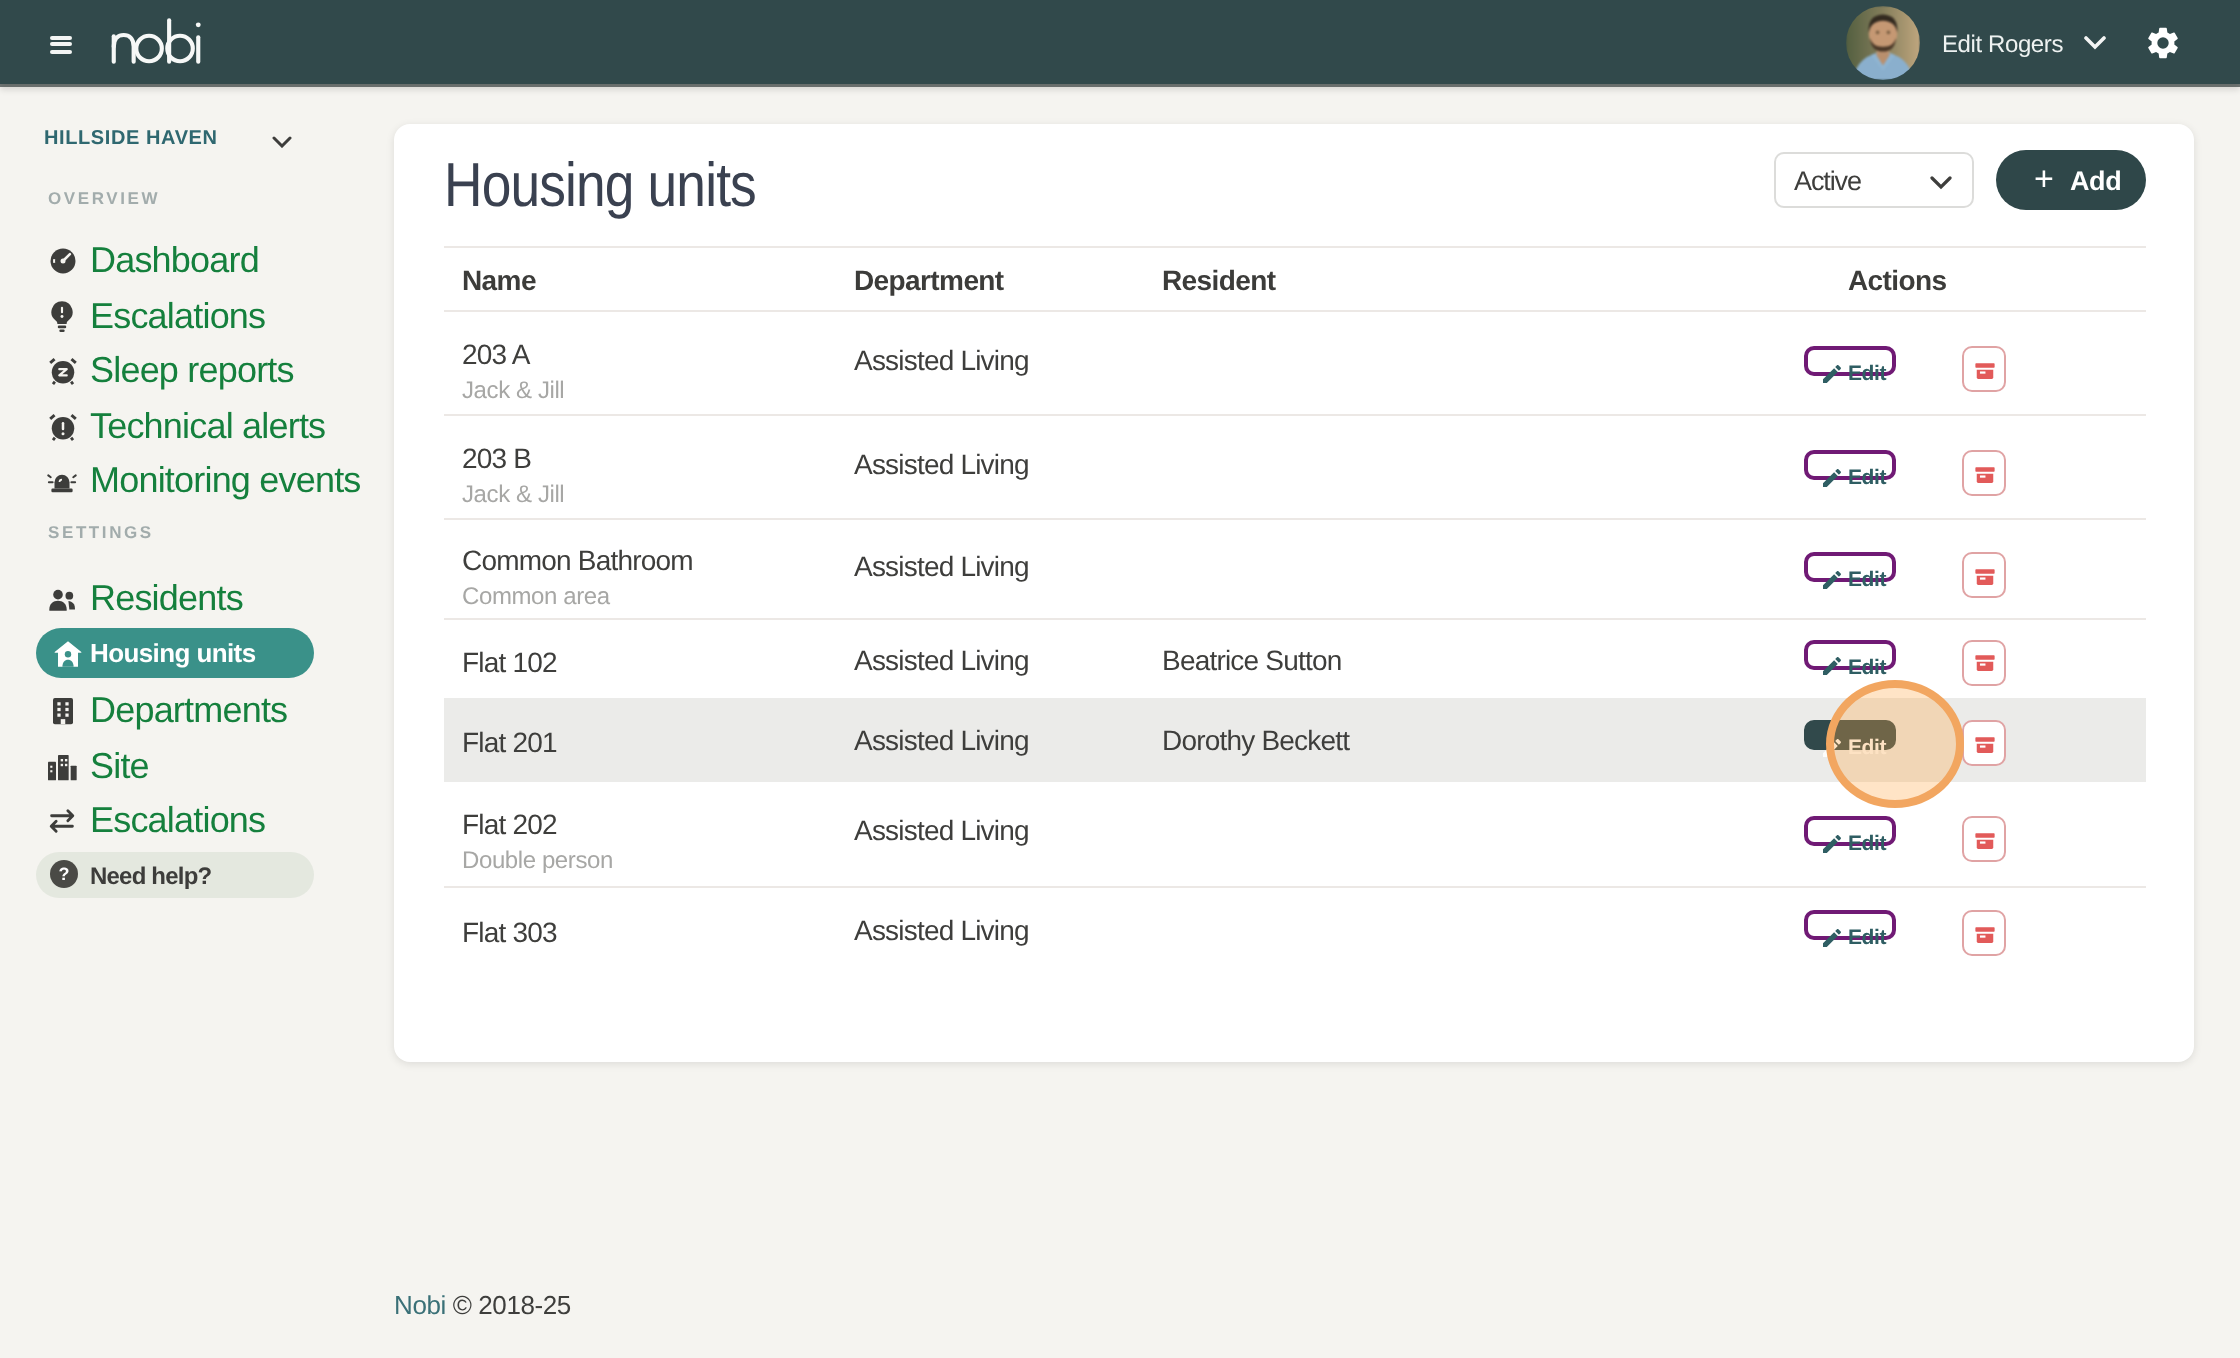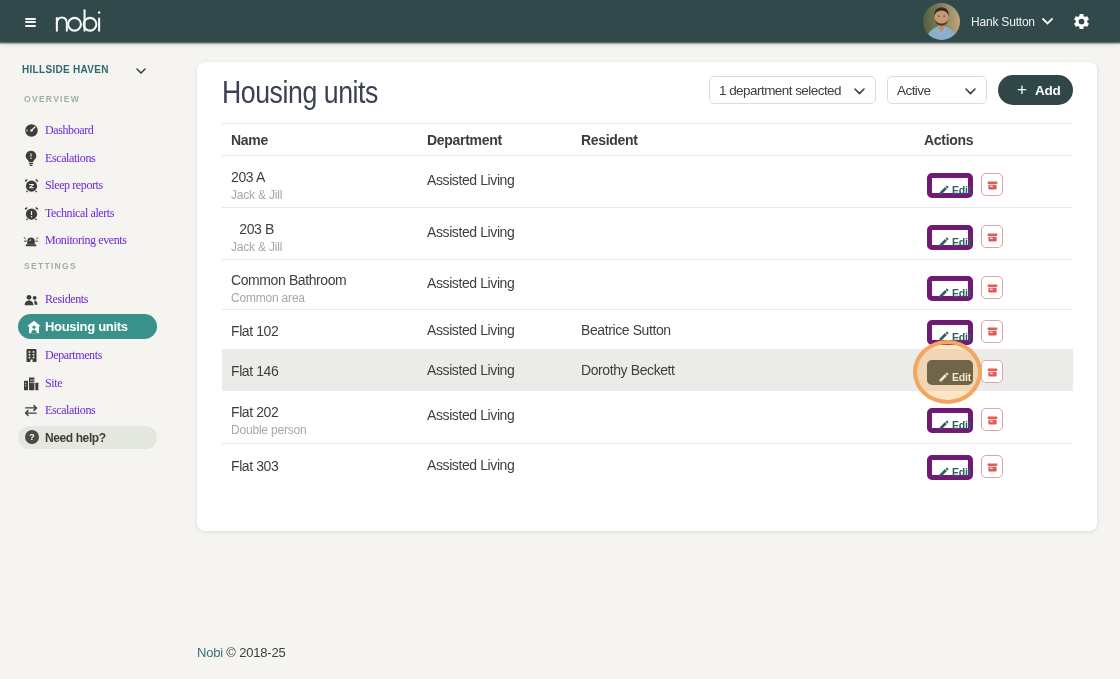--- a/index.html
+++ b/index.html
@@ -13,21 +13,21 @@
 .uname { position:absolute; left:971px; top:14.5px; width:120px; color:#eef2f1; font-size:12px; letter-spacing:-0.2px; font-weight:500;}
 .chev-hdr { position:absolute; left:1042px; top:18px; }
 .gear { position:absolute; left:1072px; top:11.5px; }
 
 .side { position:absolute; left:0; top:42px; width:180px; }
 .org { position:absolute; left:22px; top:22px; color:#2f6870; font-size:10px; font-weight:bold; letter-spacing:0.3px; }
 .org-chev { position:absolute; left:136px; top:26px; }
 .slabel { position:absolute; left:24px; color:#a2acac; font-size:8.5px; font-weight:bold; letter-spacing:1.3px; }
 .sitem { position:absolute; left:0; width:180px; height:28px; display:flex; align-items:center; }
 .sitem .ic { position:absolute; left:23px; width:16px; height:16px; display:flex; align-items:center; justify-content:center;}
-.sitem .tx { position:absolute; left:45px; font-size:12px; letter-spacing:-0.4px; color:#6d28d9; white-space:nowrap;font-family:Liberation Serif, serif; }
+.sitem .tx { position:absolute; left:45px; font-size:18px; letter-spacing:-0.4px; color:#15803d; white-space:nowrap; }
 .pill-active { position:absolute; left:18px; width:139px; height:25px; background:#3a9189; border-radius:13px; }
 .pill-active .tx, .pill-help .tx { font-size:13.5px; letter-spacing:-0.3px; white-space:nowrap; color:#3d3d3b; }
 .pill-active .tx { color:#fff; font-weight:bold; }
 .pill-help { position:absolute; left:18px; width:139px; height:23px; background:#e4e8df; border-radius:12px; }
 
 .card { position:absolute; left:197px; top:62px; width:900px; height:469px; background:#fff; border-radius:8px; box-shadow:0 1px 4px rgba(0,0,0,.10); }
 .title { position:absolute; left:25px; top:13px; font-size:31px; color:#3a4150; letter-spacing:-0.5px; transform:scaleX(0.86); transform-origin:left; white-space:nowrap; }
 .dd { position:absolute; height:28px; background:#fff; border:1px solid #dcdcda; border-radius:5px; font-size:13.5px; color:#3e3e3c; letter-spacing:-0.55px; }
 .dd span { position:absolute; left:9px; top:6px; white-space:nowrap;}
 .dd1 { left:512px; top:14px; width:167px; }
@@ -37,21 +37,21 @@
 .addbtn .txt { position:absolute; left:37px; top:8px; font-size:13.5px; font-weight:bold; letter-spacing:-0.2px;}
 
 .tbl { position:absolute; left:25px; top:61px; width:851px; }
 .trow { position:absolute; left:0; width:851px; border-top:1px solid #ece8e5; }
 .thead { height:32px; }
 .th { position:absolute; font-size:14px; font-weight:bold; color:#3c3c3a; letter-spacing:-0.3px; top:8px; }
 .cell-name { position:absolute; left:9px; }
 .nm { font-size:14px; color:#3e3e3c; letter-spacing:-0.4px; white-space:nowrap;}
 .sub { font-size:12px; color:#a7a7a5; letter-spacing:-0.2px; margin-top:3px; white-space:nowrap;}
 .cell { position:absolute; font-size:14px; color:#3e3e3c; letter-spacing:-0.4px; white-space:nowrap; }
-.btn-edit { position:absolute; left:705px; width:46px; height:25px; border:5px solid #701a75; border-radius:5px; background:#fff; }
+.btn-edit { position:absolute; left:680px; width:46px; height:15px; border:2px solid #701a75; border-radius:5px; background:#fff; }
 .btn-edit .et { position:absolute; left:20px; top:6px; font-size:10.5px; font-weight:bold; letter-spacing:-0.2px; color:#2f5e63; }
 .btn-edit svg { position:absolute; left:5.5px; top:5.5px; }
 .btn-edit.dark { background:#31494b; border-color:#31494b; }
 .btn-edit.dark .et { color:#fdfdfb; }
 .btn-del { position:absolute; left:759px; width:22px; height:23px; border:1px solid #e0a3a4; border-radius:5px; background:#fff; }
 .btn-del svg { position:absolute; left:5px; top:5.5px; }
 .circle { position:absolute; left:913px; top:340px; width:69px; height:64px; border-radius:50%; border:4px solid #f2a660; background:rgba(255,165,66,.3); z-index:5; }
 .footer { position:absolute; left:197px; top:645px; font-size:13px; letter-spacing:-0.2px; color:#3e3e3c; }
 .footer b { color:#3a7077; font-weight:normal; }
 </style>
@@ -87,21 +87,21 @@
       <path d="M3 37 Q6.5 23.5 18.5 23.5 Q30.5 23.5 34 37 Z" fill="#8aafcd"></path>
       <path d="M12.5 24.5 L18.5 32.5 L24.5 24.5 L22 23.5 L15 23.5 Z" fill="#8fb4d1"></path>
       <path d="M15 24.2 L18.5 29.8 L22 24.2 L20.5 22.5 L16.5 22.5 Z" fill="#b98f6d"></path>
       <ellipse cx="18.5" cy="13.8" rx="7.1" ry="8.4" fill="#c59873"></ellipse>
       <path d="M11.4 13.5 Q10.6 4.6 18.5 4.3 Q26.4 4.6 25.6 13.5 Q24.8 7.6 18.5 7.4 Q12.2 7.6 11.4 13.5 Z" fill="#332a20"></path>
       <path d="M12 16 Q12.6 22.8 18.5 22.8 Q24.4 22.8 25 16 Q23.6 20.6 18.5 20.4 Q13.4 20.6 12 16 Z" fill="#4a3727"></path>
       <circle cx="15.8" cy="13.2" r="0.9" fill="#7a5f42"></circle>
       <circle cx="21.2" cy="13.2" r="0.9" fill="#7a5f42"></circle>
     </svg>
   </div>
-  <div class="uname">Hank Sutton</div>
+  <div class="uname">Edit Rogers</div>
   <svg class="chev-hdr" width="11" height="7" viewBox="0 0 11 7" fill="none" stroke="#f3f5f4" stroke-width="1.8" stroke-linecap="round">
       <path d="M1 1 L5.5 5.5 L10 1"></path>
     </svg>
   <svg class="gear" width="19" height="19" viewBox="0 0 24 24" fill="#fff">
       <path d="M19.14 12.94c.04-.3.06-.61.06-.94 0-.32-.02-.64-.07-.94l2.03-1.58a.49.49 0 00.12-.61l-1.92-3.32a.488.488 0 00-.59-.22l-2.39.96c-.5-.38-1.03-.7-1.62-.94l-.36-2.54a.484.484 0 00-.48-.41h-3.84c-.24 0-.43.17-.47.41l-.36 2.54c-.59.24-1.13.57-1.62.94l-2.39-.96c-.22-.08-.47 0-.59.22L2.74 8.87c-.12.21-.08.47.12.61l2.03 1.58c-.05.3-.09.63-.09.94s.02.64.07.94l-2.03 1.58a.49.49 0 00-.12.61l1.92 3.32c.12.22.37.29.59.22l2.39-.96c.5.38 1.03.7 1.62.94l.36 2.54c.05.24.24.41.48.41h3.84c.24 0 .44-.17.47-.41l.36-2.54c.59-.24 1.13-.56 1.62-.94l2.39.96c.22.08.47 0 .59-.22l1.92-3.32c.12-.22.07-.47-.12-.61l-2.01-1.58zM12 15.6A3.6 3.6 0 018.4 12 3.6 3.6 0 0112 8.4a3.6 3.6 0 013.6 3.6 3.6 3.6 0 01-3.6 3.6z"></path>
     </svg>
 </div>
 
 <div class="side">
   <div class="org">HILLSIDE HAVEN</div>
@@ -242,26 +242,20 @@
     <span style="position:absolute; left:7px; top:4.5px;"><svg width="14" height="14" viewBox="0 0 14 14">
           <circle cx="7" cy="7" r="7" fill="#4a4a46"></circle>
           <text x="7" y="10.2" text-anchor="middle" font-size="9" font-weight="bold" fill="#fff" font-family="Liberation Sans">?</text>
         </svg></span>
     <span class="tx" style="position:absolute; left:27px; top:5px; font-weight:bold; font-size:12px; letter-spacing:-0.4px;">Need help?</span>
   </div>
 </div>
 
 <div class="card">
   <div class="title">Housing units</div>
-  <div class="dd dd1">
-      <span>1 department selected</span>
-    <svg style="position:absolute; right:10px; top:11px;" width="11" height="7" viewBox="0 0 11 7" fill="none" stroke="#3e3e3c" stroke-width="1.6" stroke-linecap="round">
-        <path d="M1 1 L5.5 5.5 L10 1"></path>
-      </svg>
-  </div>
   <div class="dd dd2">
       <span>Active</span>
     <svg style="position:absolute; right:10px; top:11px;" width="11" height="7" viewBox="0 0 11 7" fill="none" stroke="#3e3e3c" stroke-width="1.6" stroke-linecap="round">
         <path d="M1 1 L5.5 5.5 L10 1"></path>
       </svg>
   </div>
   <div class="addbtn">
       <span class="plus">+</span>
       <span class="txt">Add</span>
     </div>
@@ -290,21 +284,21 @@
       <div class="btn-del" style="top:17px;">
           <svg width="11" height="11" viewBox="0 0 24 24" fill="#e25a59">
             <rect x="1.5" y="3.5" width="21" height="5" rx="0.8"></rect>
             <path d="M3 10.5h18V19a1.6 1.6 0 01-1.6 1.6H4.6A1.6 1.6 0 013 19V10.5z"></path>
             <rect x="6.5" y="12.5" width="6" height="2.4" fill="#fff"></rect>
           </svg>
         </div>
     </div>
 
     <div class="trow" style="top:84px; height:52px;">
-      <div class="cell-name" style="top:13px;text-align:center;">
+      <div class="cell-name" style="top:13px;">
           <div class="nm">203 B</div>
           <div class="sub">Jack &amp; Jill</div>
         </div>
       <div class="cell" style="left:205px; top:16px;">Assisted Living</div>
       <div class="btn-edit" style="top:17px;">
           <svg width="12" height="12" viewBox="0 0 24 24">
             <path fill="#2f5e63" d="M3 17.2V21h3.8L17.8 9.9l-3.7-3.7L3 17.2zM20.7 7c.4-.4.4-1 0-1.4l-2.3-2.3c-.4-.4-1-.4-1.4 0l-1.8 1.8 3.7 3.7L20.7 7z"></path>
           </svg>
           <span class="et">Edit</span>
         </div>
@@ -351,21 +345,21 @@
       <div class="btn-del" style="top:9.5px;">
           <svg width="11" height="11" viewBox="0 0 24 24" fill="#e25a59">
             <rect x="1.5" y="3.5" width="21" height="5" rx="0.8"></rect>
             <path d="M3 10.5h18V19a1.6 1.6 0 01-1.6 1.6H4.6A1.6 1.6 0 013 19V10.5z"></path>
             <rect x="6.5" y="12.5" width="6" height="2.4" fill="#fff"></rect>
           </svg>
         </div>
     </div>
 
     <div class="trow" style="top:226px; height:42px; background:#ebebe9; border-top:none;">
-      <div class="cell-name nm" style="top:14px;">Flat 146</div>
+      <div class="cell-name nm" style="top:14px;">Flat 201</div>
       <div class="cell" style="left:205px; top:13px;">Assisted Living</div>
       <div class="cell" style="left:359px; top:13px;">Dorothy Beckett</div>
       <div class="btn-edit dark" style="top:11px;">
           <svg width="12" height="12" viewBox="0 0 24 24">
             <path fill="#fdfdfb" d="M3 17.2V21h3.8L17.8 9.9l-3.7-3.7L3 17.2zM20.7 7c.4-.4.4-1 0-1.4l-2.3-2.3c-.4-.4-1-.4-1.4 0l-1.8 1.8 3.7 3.7L20.7 7z"></path>
           </svg>
           <span class="et">Edit</span>
         </div>
       <div class="btn-del" style="top:11px;">
           <svg width="11" height="11" viewBox="0 0 24 24" fill="#e25a59">

